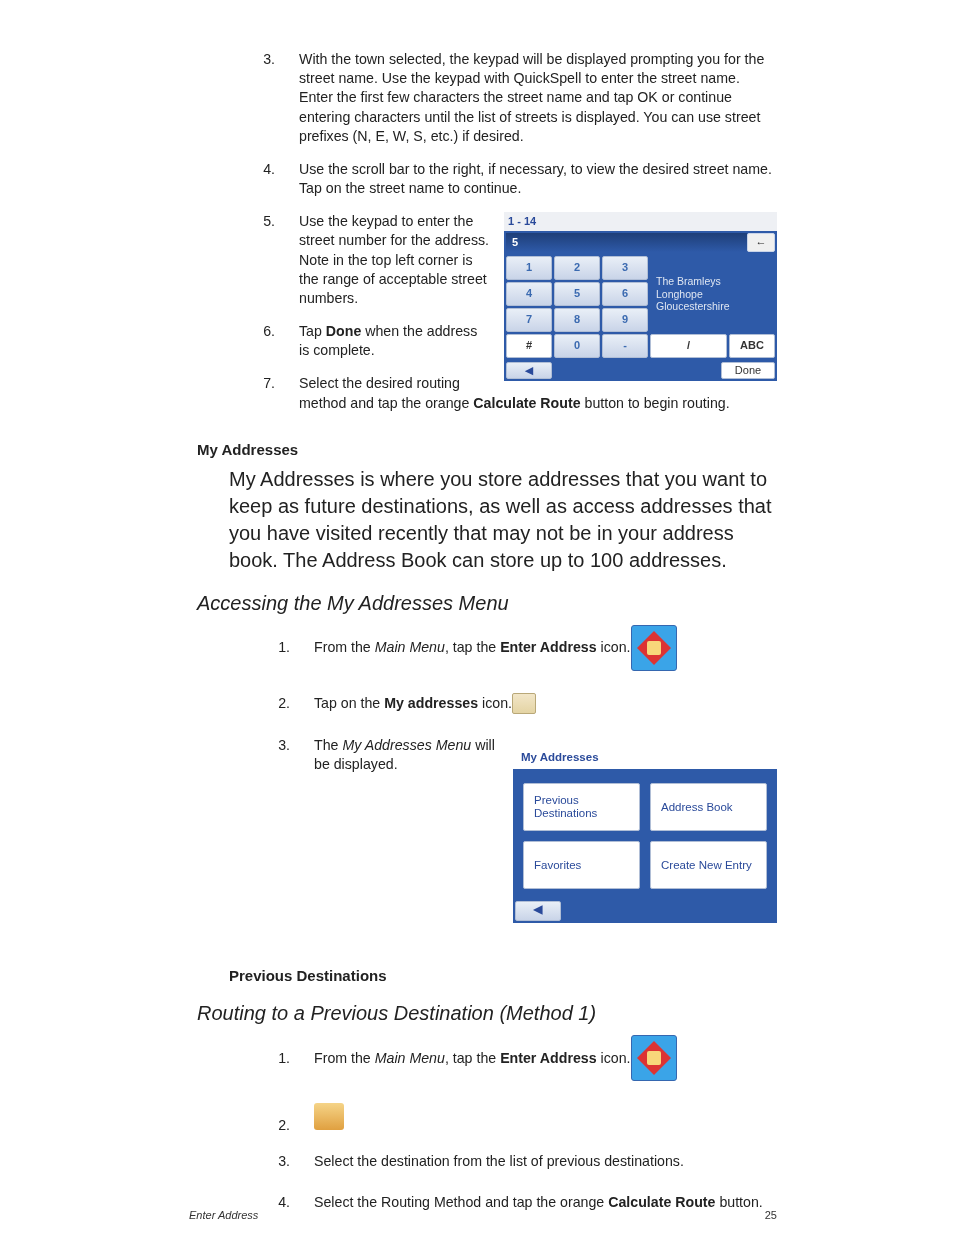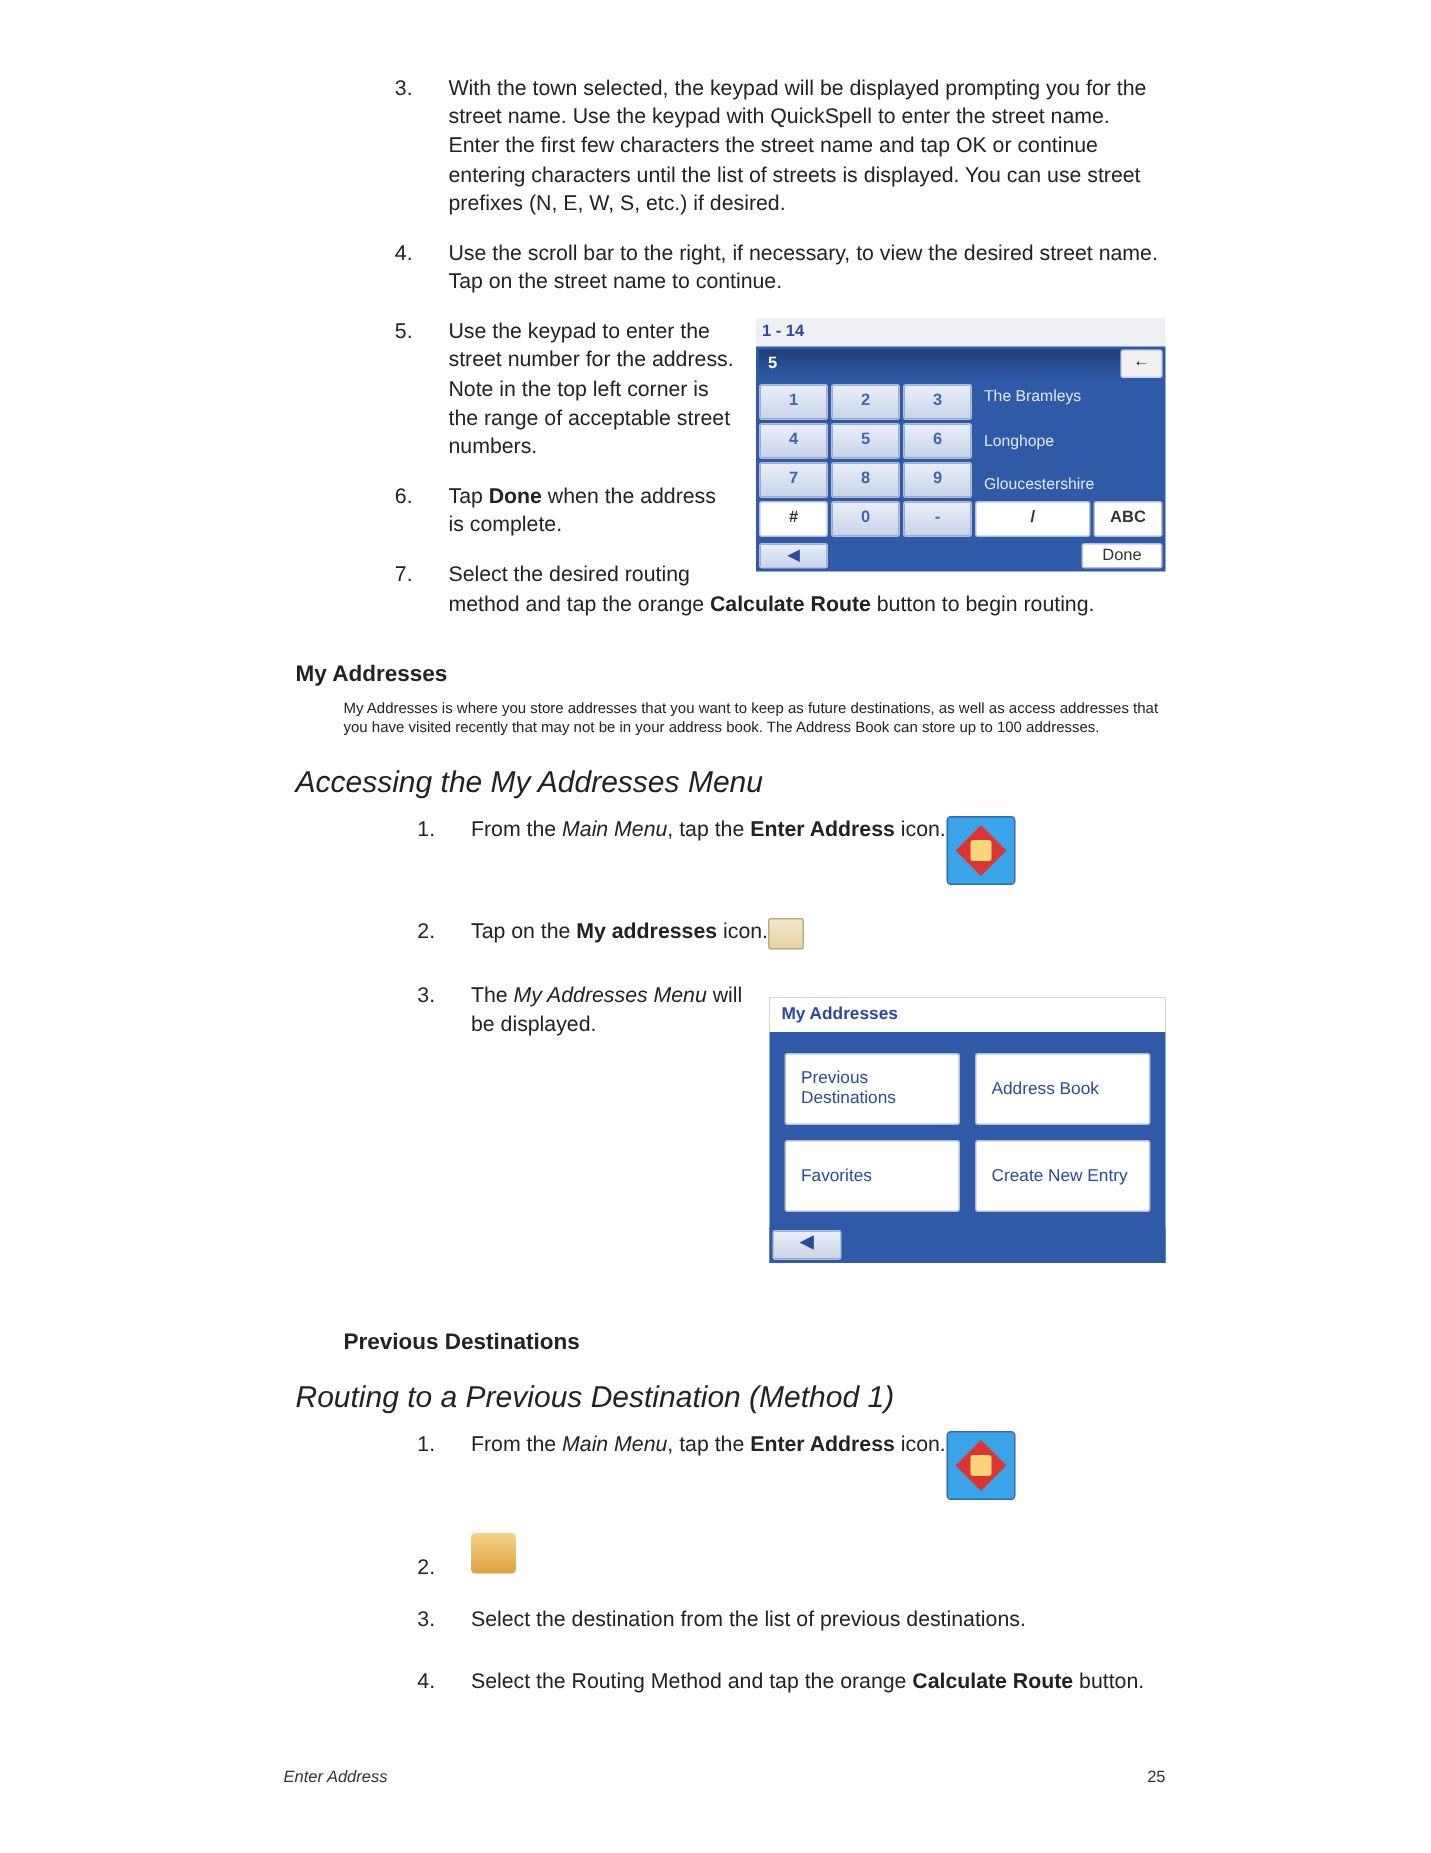--- a/index.html
+++ b/index.html
@@ -34,21 +34,21 @@
     margin: 6px 0 18px 0;
   }
   ol.steps > li {
     font-size: 14.2px;
     line-height: 1.35;
     padding-left: 20px;
     margin: 0 0 22px 0;
   }
   .with-icon {
     display: flex;
-    align-items: flex-start;
+    align-items: center;
     gap: 0;
   }
   .bold { font-weight: bold; }
   .italic { font-style: italic; }
 
   .h-bold {
     font-weight: bold;
     font-size: 15px;
     margin: 28px 0 8px 8px;
   }
@@ -56,21 +56,21 @@
     font-style: italic;
     font-size: 20px;
     margin: 18px 0 10px 8px;
   }
   .h-mix {
     font-weight: bold;
     font-size: 15px;
     margin: 28px 0 8px 40px;
   }
   p.body {
-    font-size: 10px;
+    font-size: 20px;
     line-height: 1.35;
     margin: 0 4px 14px 40px;
   }
 
   
   .footer {
     position: absolute;
     left: 97px;
     right: 85px;
     bottom: 44px;
@@ -138,21 +138,21 @@
   }
   .addr {
     background: #2e5aa8;
     color: #dfe6f2;
     grid-row: span 3;
     grid-column: 4 / span 2;
     padding: 2px 6px;
     line-height: 1.2;
     display: flex;
     flex-direction: column;
-    justify-content: space-between;
+    justify-content: center;
     font-size: 10.5px;
   }
   .key.white {
     background: #fff;
     color: #333;
   }
   .fig-keypad .bottomrow {
     background: #2e5aa8;
     padding: 2px;
     display: flex;

